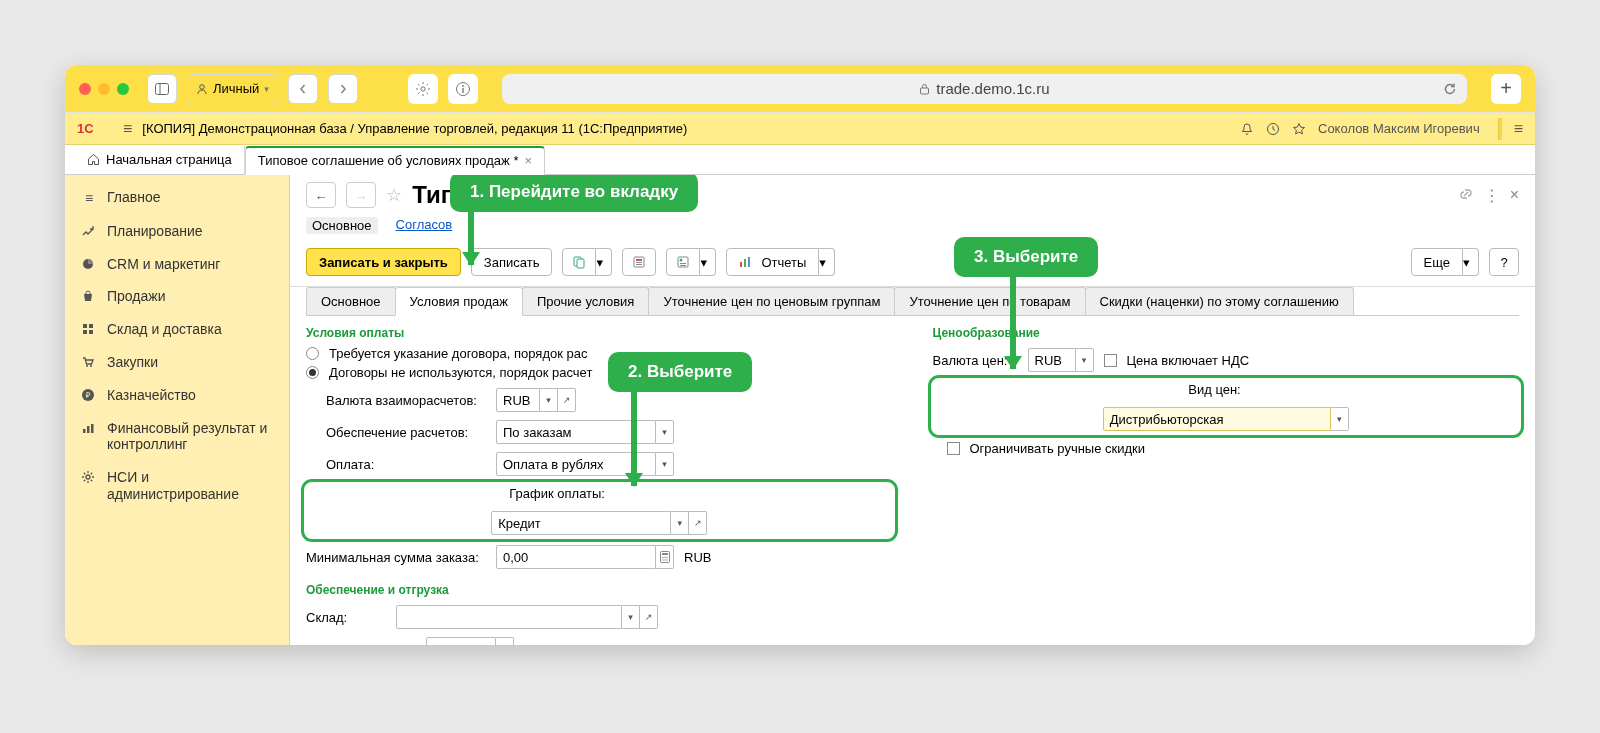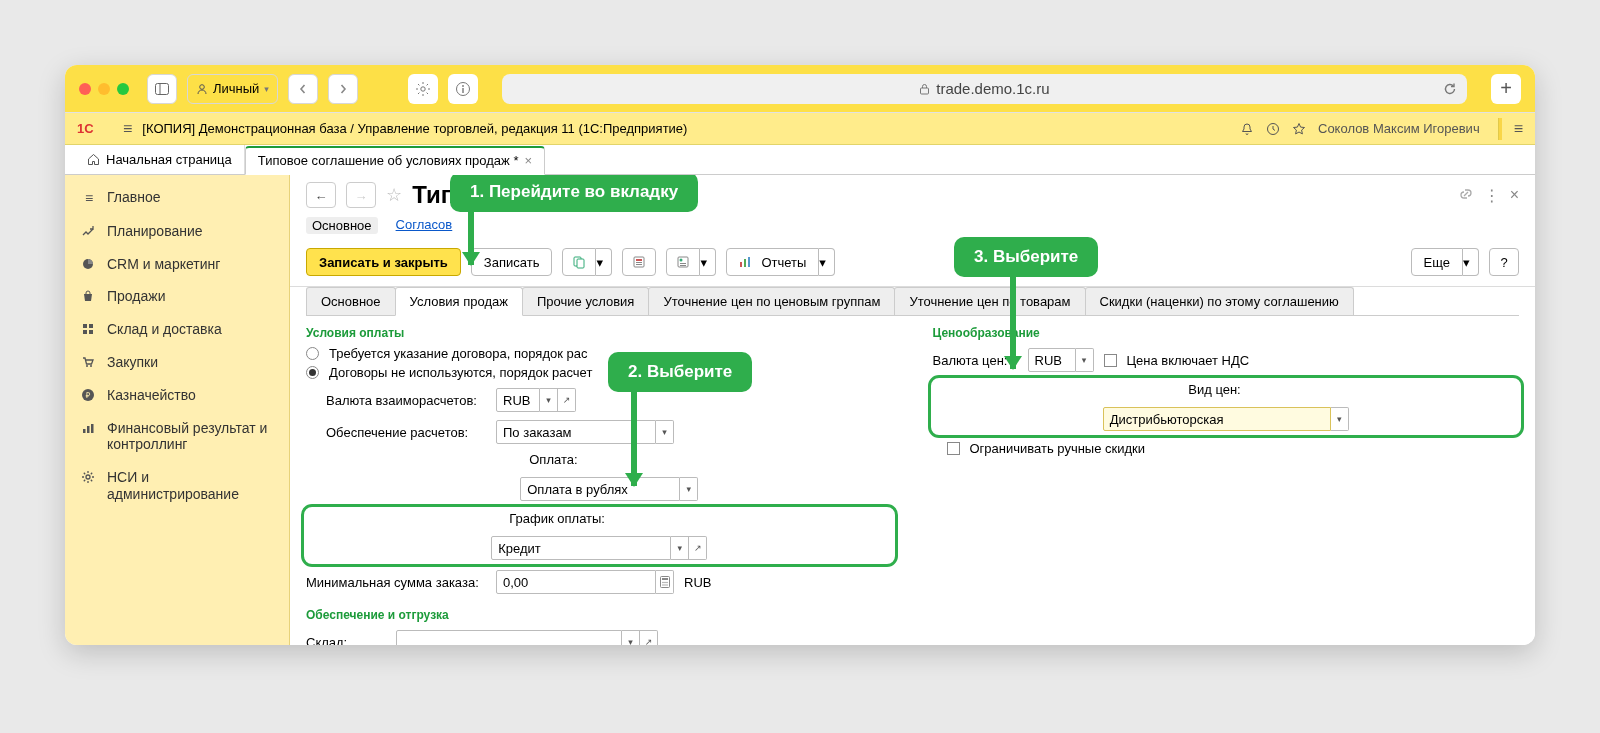--- a/index.html
+++ b/index.html
@@ -396,21 +396,21 @@
           </div>
 
           <div class="row" style="margin-left:20px;">
             <label class="lbl" style="width:160px;">Обеспечение расчетов:</label>
             <div class="combo">
               <span class="inp" style="width:160px;">По заказам</span>
               <span class="cb">▾</span>
             </div>
           </div>
 
-          <div class="row" style="margin-left:20px;flex-direction:column;">
+          <div class="row" style="margin-left:20px;">
             <label class="lbl" style="width:160px;">Оплата:</label>
             <div class="combo">
               <span class="inp" style="width:160px;">Оплата в рублях</span>
               <span class="cb">▾</span>
             </div>
           </div>
 
           <div class="row hl-green-out" style="padding:2px 4px; margin-left:0;">
             <label class="lbl">График оплаты:</label>
             <div class="combo">

